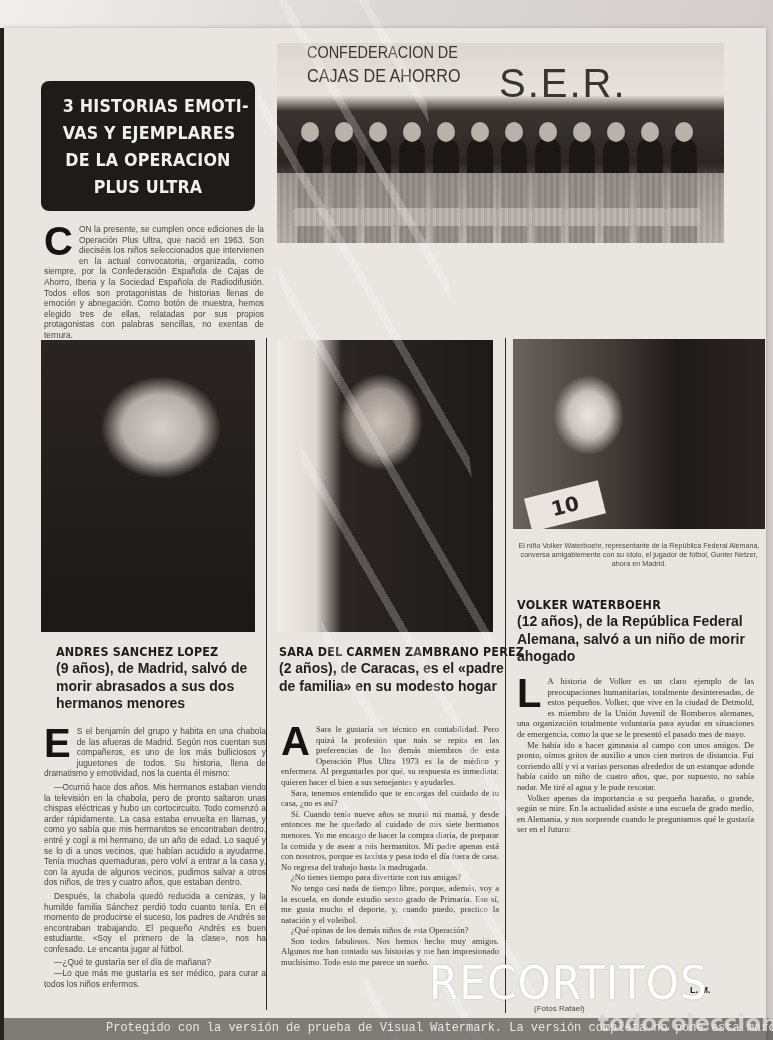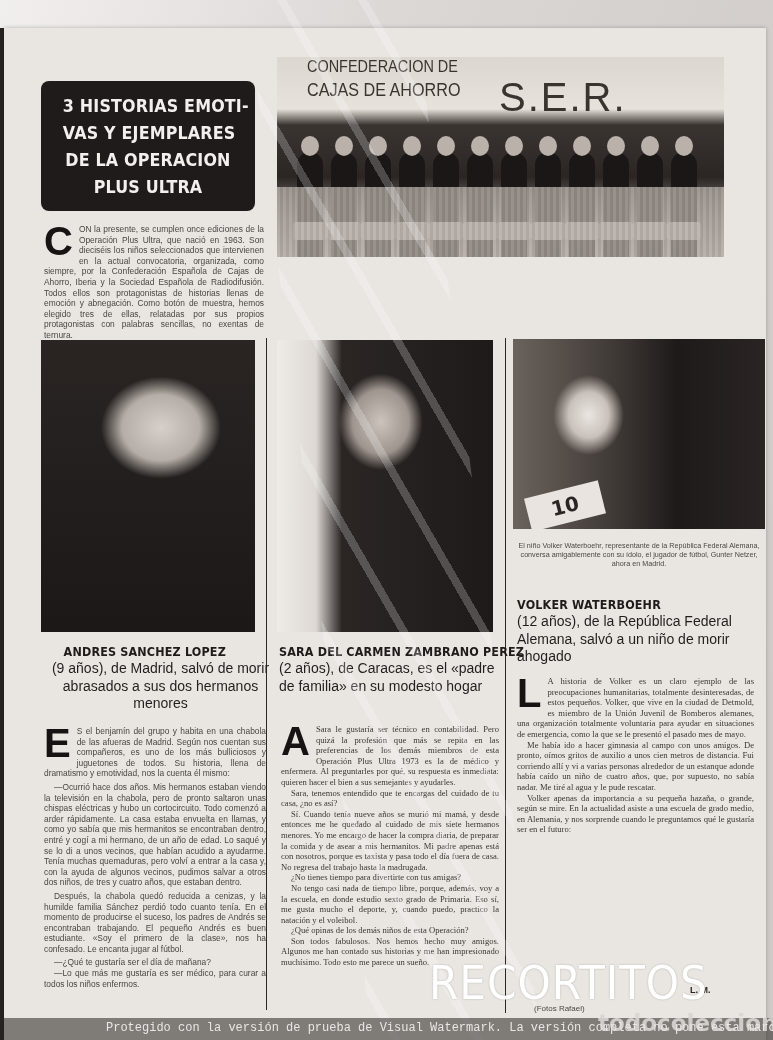--- a/index.html
+++ b/index.html
@@ -50,21 +50,21 @@
     float: left; font-family: "Liberation Sans", sans-serif; font-weight: bold;
     font-size: 40px; line-height: 32px; margin: 1px 6px 0 0; color: #161312;
   }
   .intro {
     position: absolute; left: 44px; top: 224px; width: 220px;
   }
   .photo {
     position: absolute; background: #2a2624; overflow: hidden;
   }
   .photo .shade { position: absolute; inset: 0; }
-  .photo-group { left: 277px; top: 57px; width: 447px; height: 200px; }
+  .photo-group { left: 277px; top: 43px; width: 447px; height: 200px; }
   .photo-group .shade {
     background:
       linear-gradient(180deg, #dcd6d0 0%, #e8e2dc 26%, #3a3431 34%, #2b2624 60%, #8a8580 82%, #c8c3be 100%);
   }
   .banner-a { position: absolute; left: 30px; top: 0px; font-size: 17px; transform: scaleX(0.85); transform-origin: left; white-space: nowrap; color:#3a3431;}
   .banner-b { position: absolute; left: 30px; top: 22px; font-size: 19px; transform: scaleX(0.85); transform-origin: left; white-space: nowrap; color:#3a3431;}
   .banner-c { position: absolute; left: 222px; top: 18px; font-size: 40px; white-space: nowrap; color:#3a3431; letter-spacing: 2px;}
   .kids-row {
     position: absolute; left: 20px; top: 95px; width: 400px; height: 140px;
     display: flex; gap: 8px; align-items: flex-start;
@@ -93,24 +93,24 @@
   }
   .headline {
     position: absolute; width: 225px; color: #1f1b1a;
   }
   .headline .name {
     font-family: "DejaVu Sans", sans-serif; font-weight: bold;
     font-size: 13px; line-height: 16px; letter-spacing: 0.2px;
     transform: scaleX(0.86); transform-origin: left; white-space: nowrap;
   }
   .headline .sub {
-    font-family: "Liberation Sans", sans-serif; font-weight: normal;
+    font-family: "Liberation Sans", sans-serif; font-weight: bold;
     font-size: 14px; line-height: 17.5px; color: #221e1d;
   }
-  .h-andres { left: 48px; top: 644px; text-align: center; }
+  .h-andres { left: 56px; top: 644px; }
   .h-sara { left: 279px; top: 644px; }
   .h-volker { left: 517px; top: 597px; width: 240px; }
   .col { position: absolute; }
   .col-andres { left: 44px; top: 726px; width: 222px; }
   .col-sara { left: 281px; top: 724px; width: 218px; }
   .col-volker { left: 517px; top: 676px; width: 237px; }
   .col p { margin-bottom: 3px; }
   .col p.ind { text-indent: 10px; }
   .divider {
     position: absolute; width: 1px; background: #2b2725;

